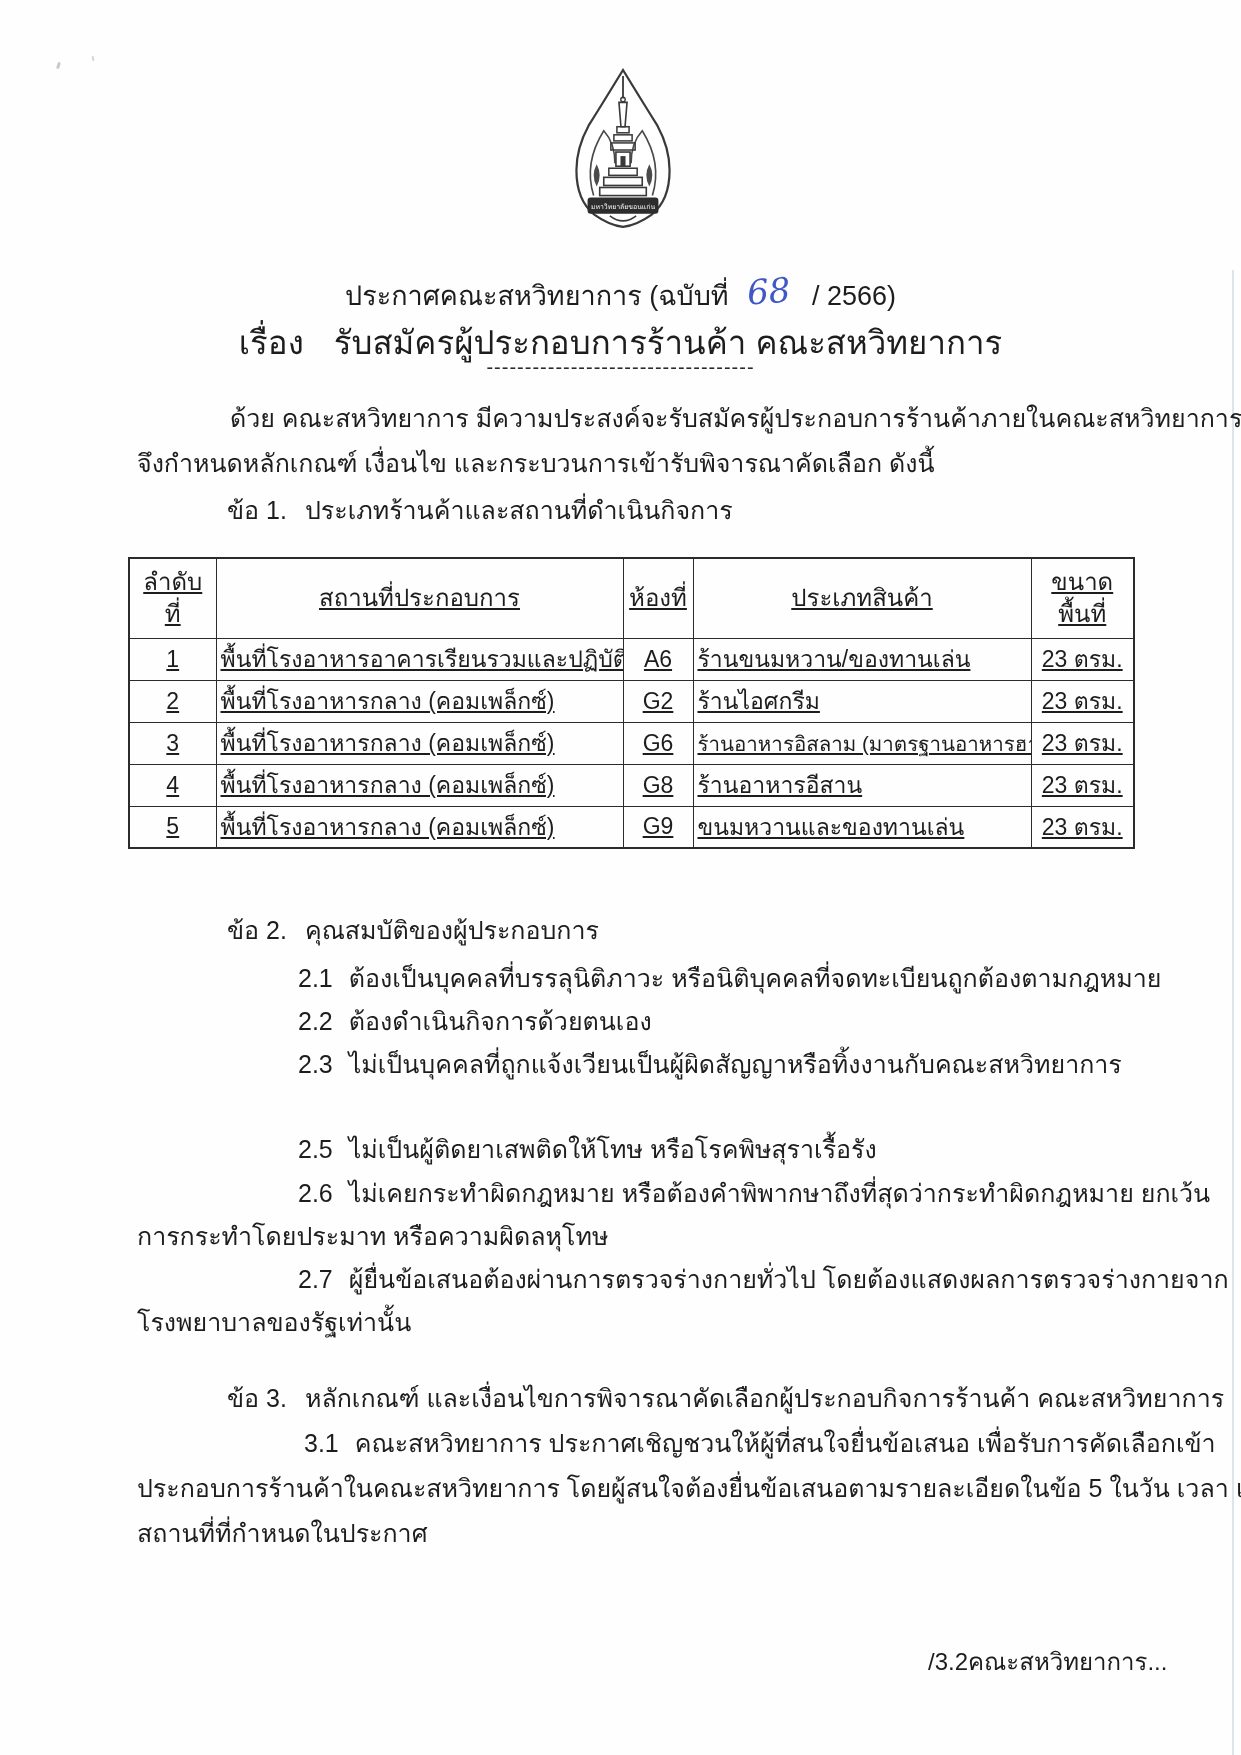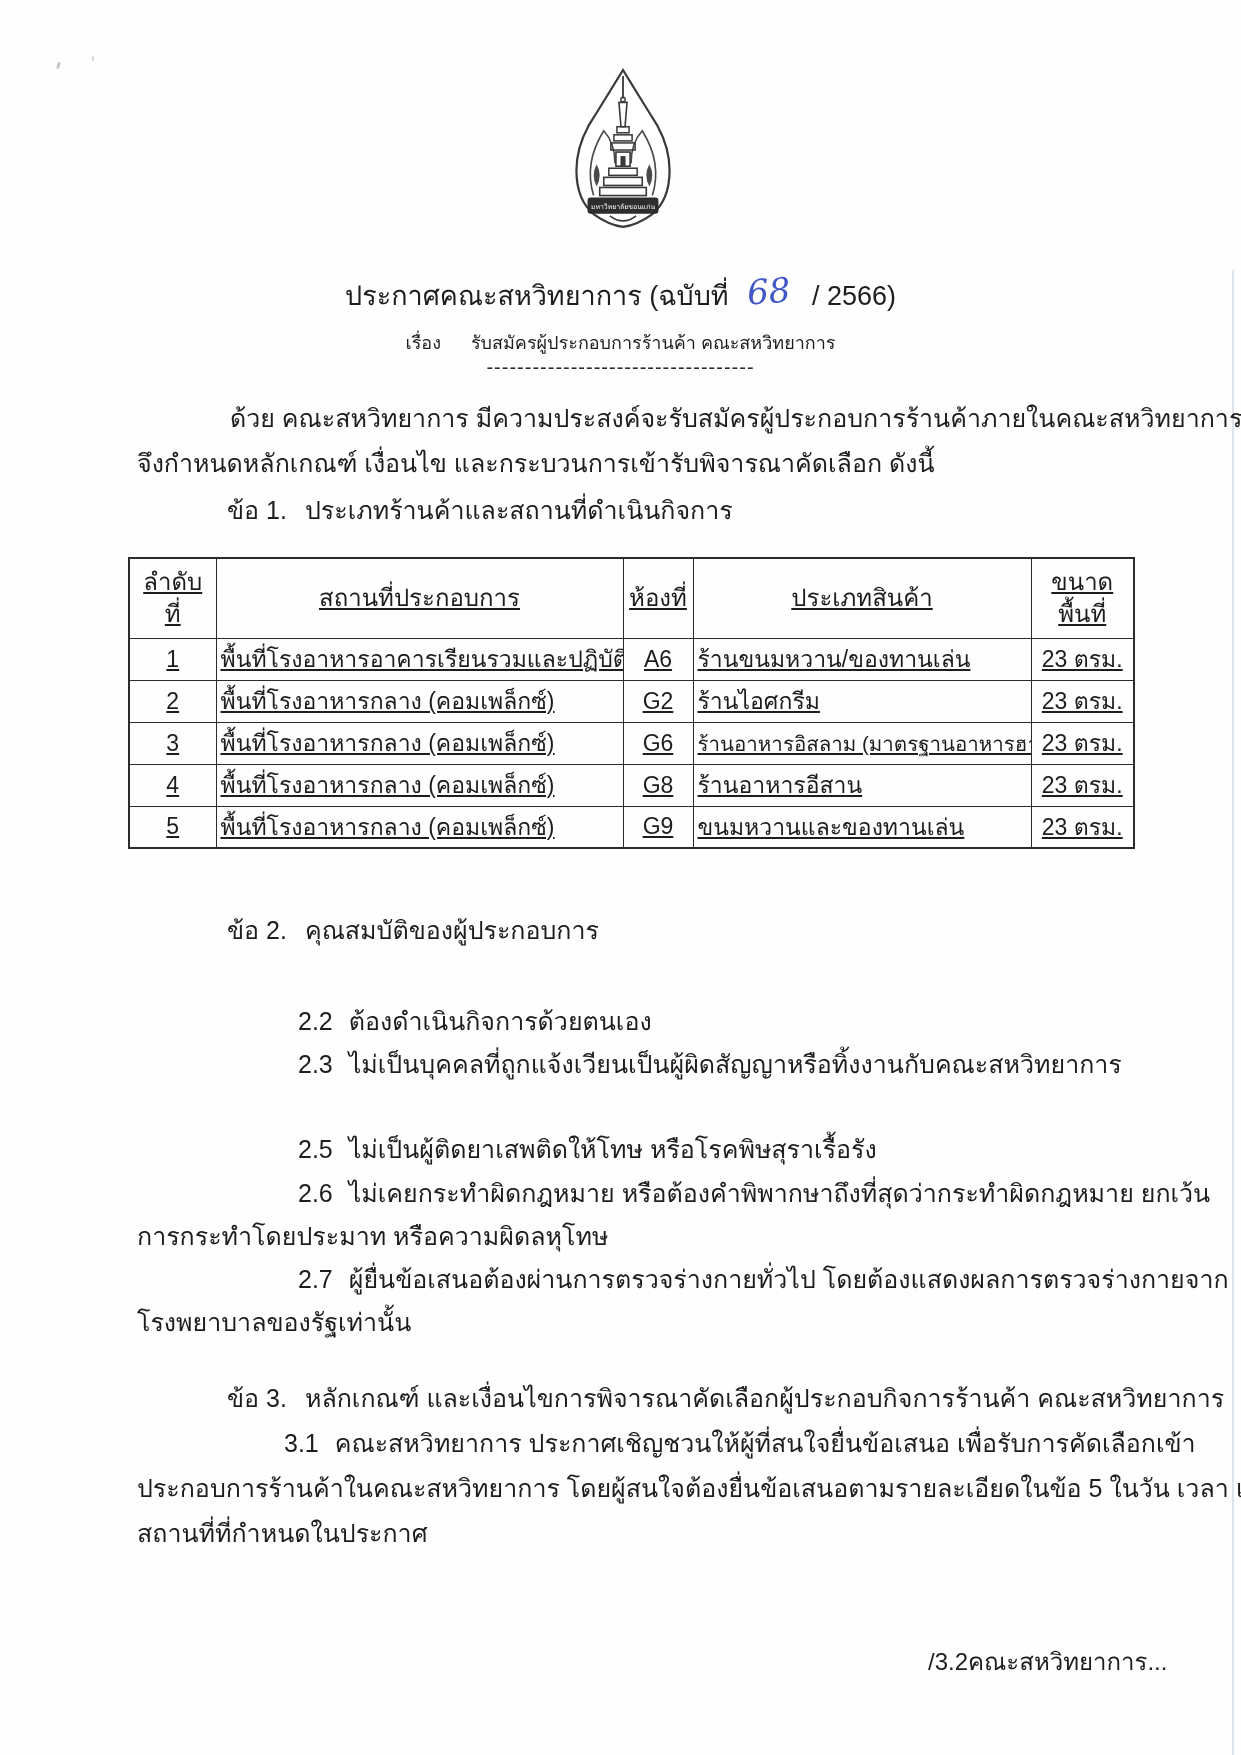--- a/index.html
+++ b/index.html
@@ -25,21 +25,21 @@
     text-align:center;font-size:27px;line-height:46px;white-space:nowrap;
   }
   .handwritten{
     display:inline-block;color:#4157c5;font-size:34px;
     font-family:"DejaVu Serif","Liberation Serif",serif;
     font-style:italic;transform:rotate(-4deg);
     margin:0 22px 0 18px;position:relative;top:-2px;
   }
   .subject{
     position:absolute;left:0;right:0;top:320px;
-    text-align:center;font-size:18px;line-height:46px;white-space:nowrap;
+    text-align:center;font-size:33px;line-height:46px;white-space:nowrap;
   }
   .subject .subj-label{margin-right:30px;}
   .divider{
     position:absolute;left:0;right:0;top:356px;
     text-align:center;font-size:20px;letter-spacing:1px;color:#2a2a2a;white-space:nowrap;
   }
 
   .line{position:absolute;font-size:25px;line-height:40px;white-space:nowrap;}
   .lm{left:137px;}           
   .indent{left:230px;}       
@@ -179,20 +179,23 @@
         <td class="c-left">ขนมหวานและของทานเล่น</td>
         <td class="c-center">23 ตรม.</td>
       </tr>
     </tbody>
   </table>
 
   <div class="heading" style="top:910px">
     <span class="h-no">ข้อ 2.</span><span>คุณสมบัติของผู้ประกอบการ</span>
   </div>
 
+  <div class="item" style="left:298px;top:958px">
+    <span class="i-no">2.1</span><span>ต้องเป็นบุคคลที่บรรลุนิติภาวะ หรือนิติบุคคลที่จดทะเบียนถูกต้องตามกฎหมาย</span>
+  </div>
   <div class="item" style="left:298px;top:1001px">
     <span class="i-no">2.2</span><span>ต้องดำเนินกิจการด้วยตนเอง</span>
   </div>
   <div class="item" style="left:298px;top:1044px">
     <span class="i-no">2.3</span><span>ไม่เป็นบุคคลที่ถูกแจ้งเวียนเป็นผู้ผิดสัญญาหรือทิ้งงานกับคณะสหวิทยาการ</span>
   </div>
   <div class="item" style="left:298px;top:1129px">
     <span class="i-no">2.5</span><span>ไม่เป็นผู้ติดยาเสพติดให้โทษ หรือโรคพิษสุราเรื้อรัง</span>
   </div>
   <div class="item" style="left:298px;top:1173px">
@@ -200,21 +203,21 @@
   </div>
   <div class="line lm" style="top:1216px">การกระทำโดยประมาท หรือความผิดลหุโทษ</div>
   <div class="item" style="left:298px;top:1259px">
     <span class="i-no">2.7</span><span>ผู้ยื่นข้อเสนอต้องผ่านการตรวจร่างกายทั่วไป โดยต้องแสดงผลการตรวจร่างกายจาก</span>
   </div>
   <div class="line lm" style="top:1302px">โรงพยาบาลของรัฐเท่านั้น</div>
 
   <div class="heading" style="top:1378px">
     <span class="h-no">ข้อ 3.</span><span>หลักเกณฑ์ และเงื่อนไขการพิจารณาคัดเลือกผู้ประกอบกิจการร้านค้า คณะสหวิทยาการ</span>
   </div>
-  <div class="item" style="left:284px;top:1423px">
+  <div class="item" style="left:304px;top:1423px">
     <span class="i-no">3.1</span><span>คณะสหวิทยาการ ประกาศเชิญชวนให้ผู้ที่สนใจยื่นข้อเสนอ เพื่อรับการคัดเลือกเข้า</span>
   </div>
   <div class="line lm" style="top:1468px">ประกอบการร้านค้าในคณะสหวิทยาการ โดยผู้สนใจต้องยื่นข้อเสนอตามรายละเอียดในข้อ 5 ในวัน เวลา และ</div>
   <div class="line lm" style="top:1513px">สถานที่ที่กำหนดในประกาศ</div>
 
   <div class="footer-marker">/3.2คณะสหวิทยาการ...</div>
 
 </div>
 
 </body></html>

